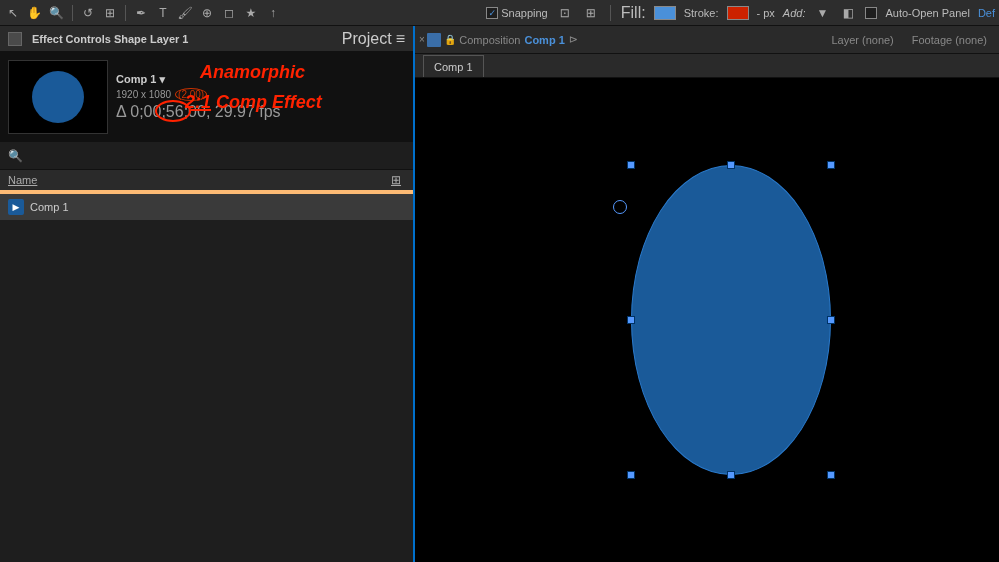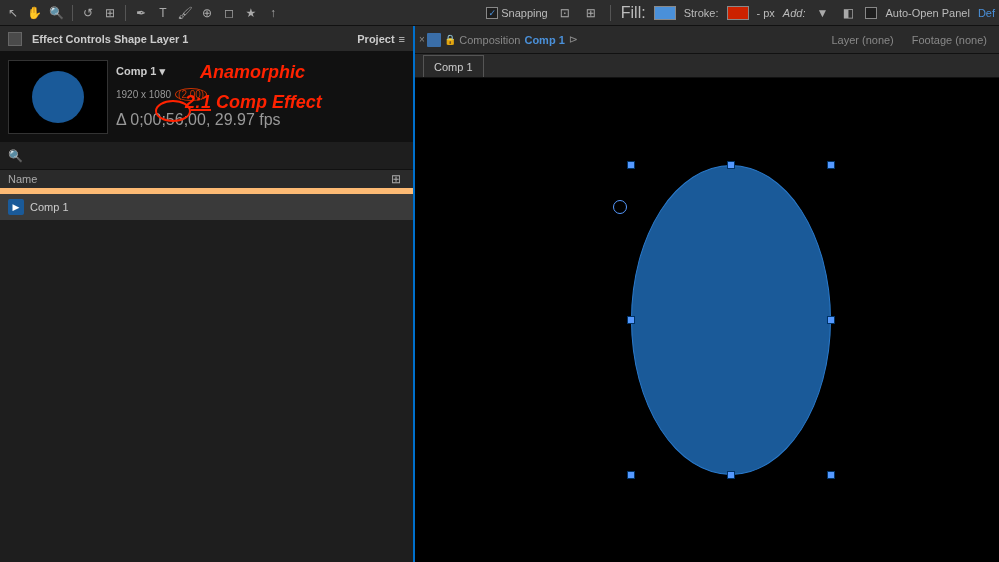--- a/index.html
+++ b/index.html
@@ -96,27 +96,26 @@
       align-items: center;
       padding: 0 8px;
       gap: 8px;
     }
     .ec-title {
       font-size: 11px;
       color: #ccc;
       font-weight: bold;
     }
     .project-title {
-      font-size: 11px;
+      font-size: 16px;
       color: #ccc;
       margin-left: auto;
       display: flex;
       align-items: center;
       gap: 4px;
-      font-weight: bold;
     }
 
     
     .thumbnail-area {
       height: 90px;
       background: #111;
       display: flex;
       align-items: center;
       padding: 8px;
       gap: 8px;
@@ -133,21 +132,21 @@
     }
     .thumb-circle {
       width: 52px;
       height: 52px;
       background: #1a5a99;
       border-radius: 50%;
     }
     .comp-info {
       display: flex;
       flex-direction: column;
-      gap: 10px;
+      gap: 2px;
     }
     .comp-name {
       font-size: 11px;
       color: #ccc;
       font-weight: bold;
     }
     .comp-details {
       font-size: 10px;
       color: #999;
     }
@@ -221,26 +220,27 @@
     }
 
     
     .project-list {
       flex: 1;
       overflow-y: auto;
     }
     .list-header {
       height: 24px;
       background: #2a2a2a;
-      border-bottom: 6px solid #fdba74;
+      border-bottom: 4px solid #fdba74;
       display: flex;
       align-items: center;
       padding: 0 8px;
       font-size: 11px;
       color: #aaa;
+      text-decoration: underline;
     }
     .list-item {
       height: 26px;
       display: flex;
       align-items: center;
       padding: 0 8px;
       gap: 6px;
       background: #3a3a3a;
       cursor: pointer;
     }

